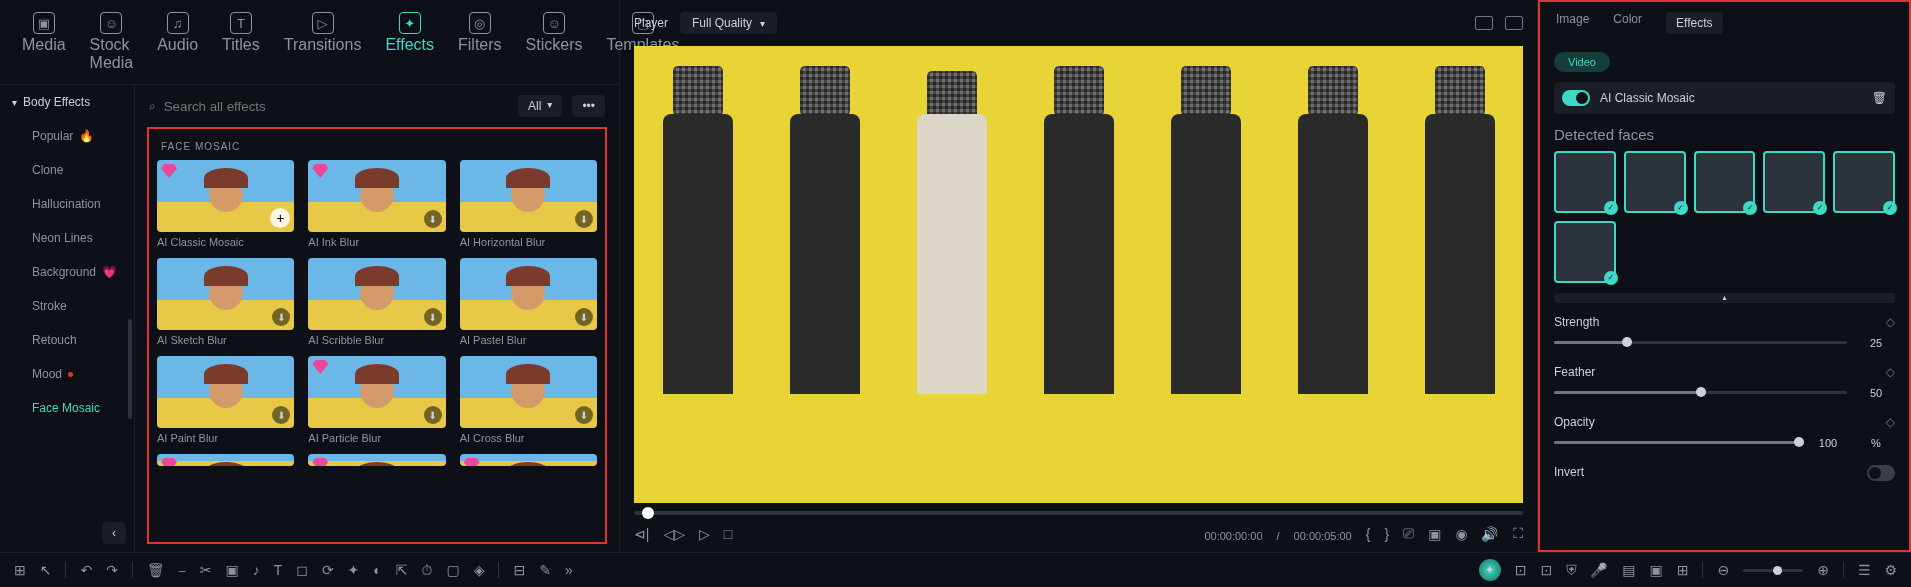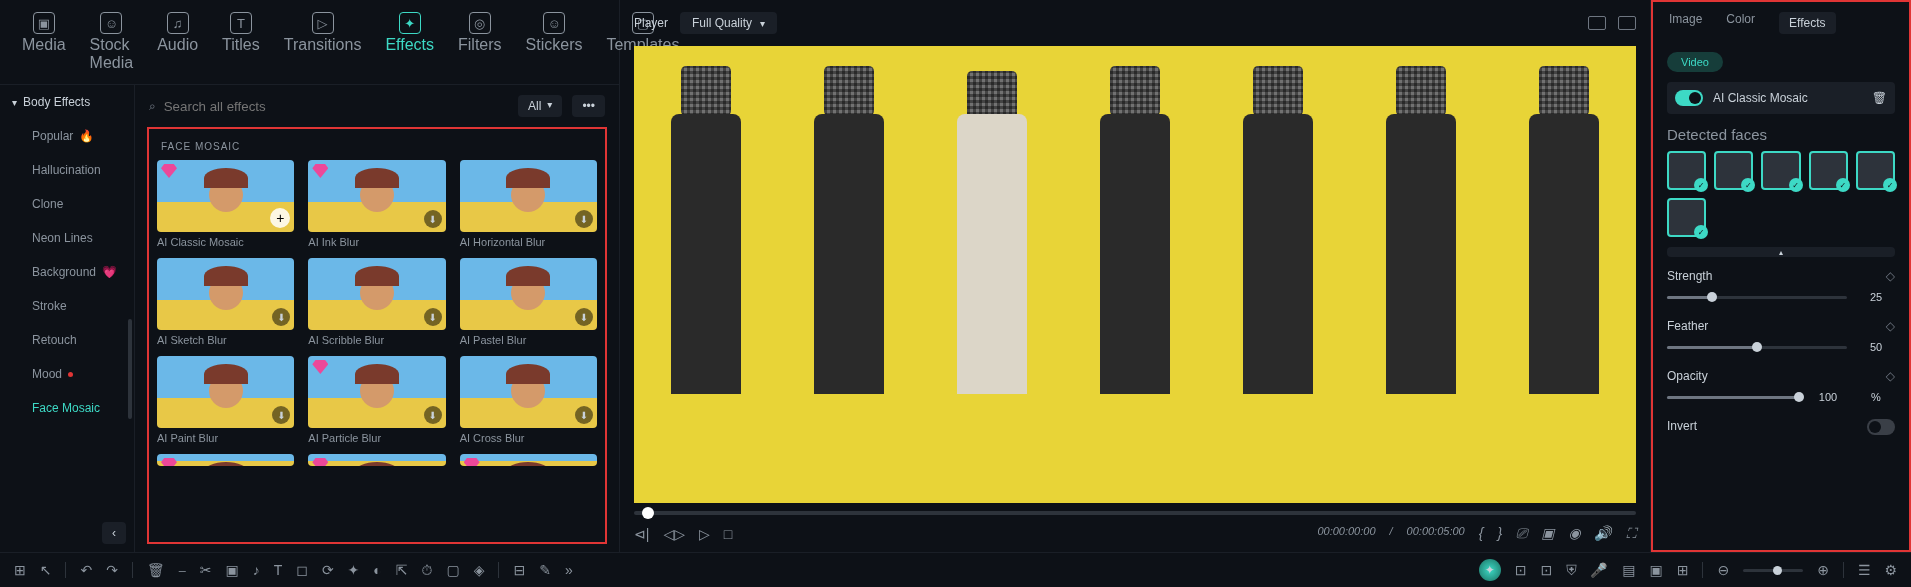--- a/index.html
+++ b/index.html
@@ -294,25 +294,25 @@
   border-radius: 50%;
 }
 .player-controls {
   display: flex;
   align-items: center;
   padding: 10px 14px;
   gap: 14px;
 }
 .ctrl-btn { cursor: pointer; color: #8b949e; font-size: 14px; }
 .timecode { font-size: 11px; color: #8b949e; }
-.controls-right { margin-left: auto; display: flex; gap: 14px; align-items: flex-start; font-style: italic; }
+.controls-right { margin-left: auto; display: flex; gap: 14px; align-items: flex-end; }
 
 
 .right-panel {
-  width: 260px;
+  width: 373px;
   display: flex;
   flex-direction: column;
   border: 2px solid #e03535;
 }
 .rp-tabs {
   display: flex;
   gap: 24px;
   padding: 10px 16px;
 }
 .rp-tab { color: #8b949e; cursor: pointer; }
@@ -507,24 +507,24 @@
           <span class="chevron">▾</span>
           <span>Body Effects</span>
         </div>
         <div class="sidebar-items" id="sidebar-items">
           <div class="scrollbar-thumb"></div>
         <div class="sidebar-item">
               <span>Popular</span>
               <span>🔥</span>
             </div>
             <div class="sidebar-item">
+              <span>Clone</span>
+            </div>
+            <div class="sidebar-item">
               <span>Hallucination</span>
-            </div>
-            <div class="sidebar-item">
-              <span>Clone</span>
             </div>
             <div class="sidebar-item">
               <span>Neon Lines</span>
             </div>
             <div class="sidebar-item">
               <span>Background</span>
               <span>💗</span>
             </div>
             <div class="sidebar-item">
               <span>Stroke</span>

